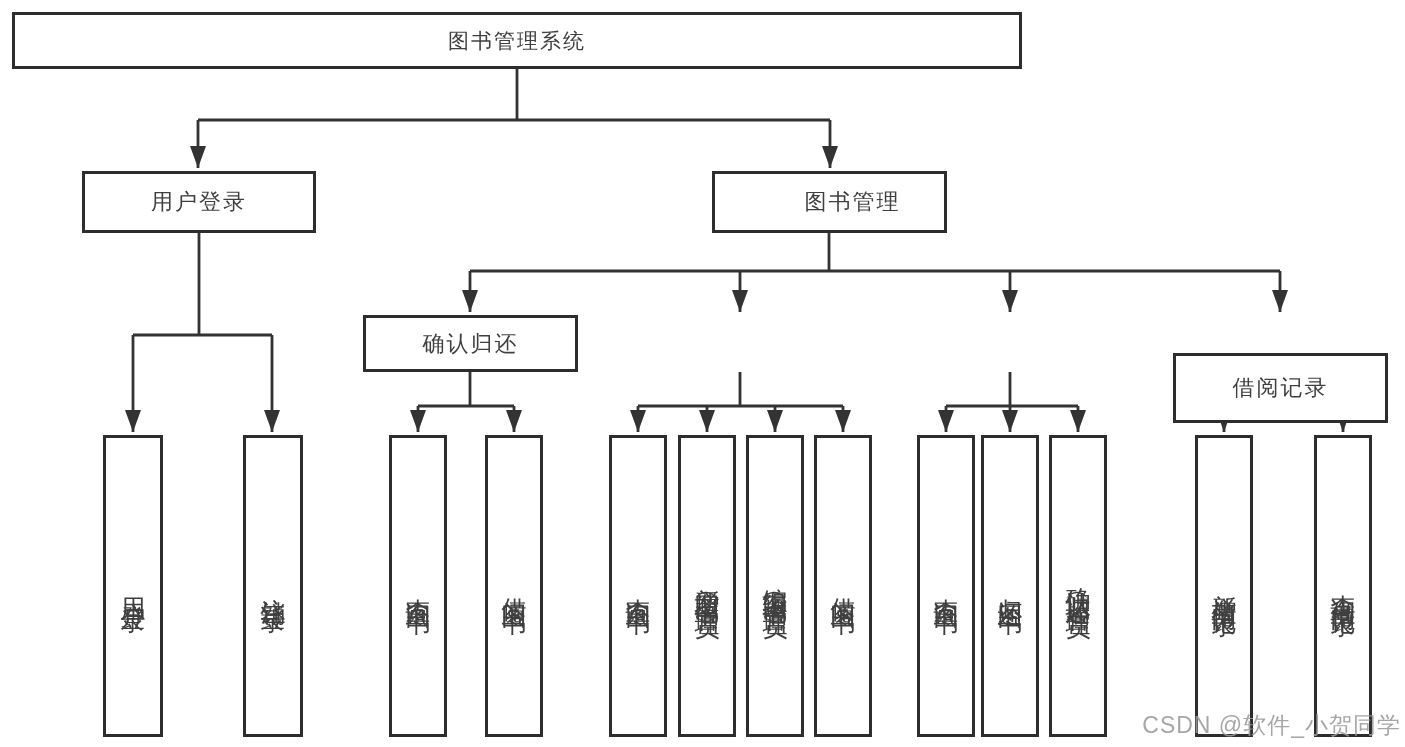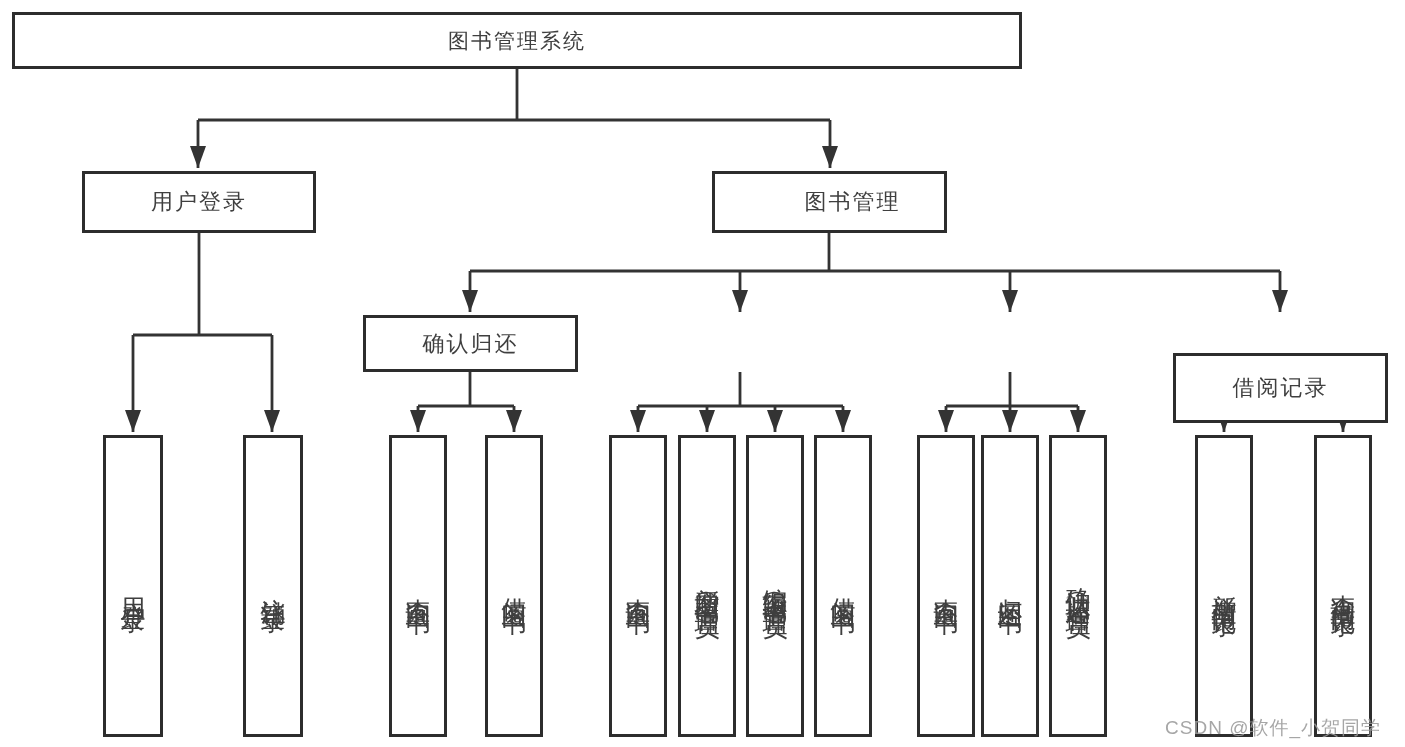--- a/index.html
+++ b/index.html
@@ -27,23 +27,23 @@
   .root-label{font-size:21px;letter-spacing:2px;white-space:nowrap;}
   .v-box .v-label{
     writing-mode:vertical-rl;
     text-orientation:mixed;
     font-size:25px;
     letter-spacing:4px;
     line-height:1.08;
   }
   .watermark{
     position:absolute;
-    right:24px;
+    right:4px;
     bottom:6px;
-    font-size:19px;
+    font-size:23px;
     color:#9a9a9a;
     opacity:.88;
     letter-spacing:1px;
     z-index:3;
     white-space:nowrap;
   }
 </style>
 </head>
 <body>
 

